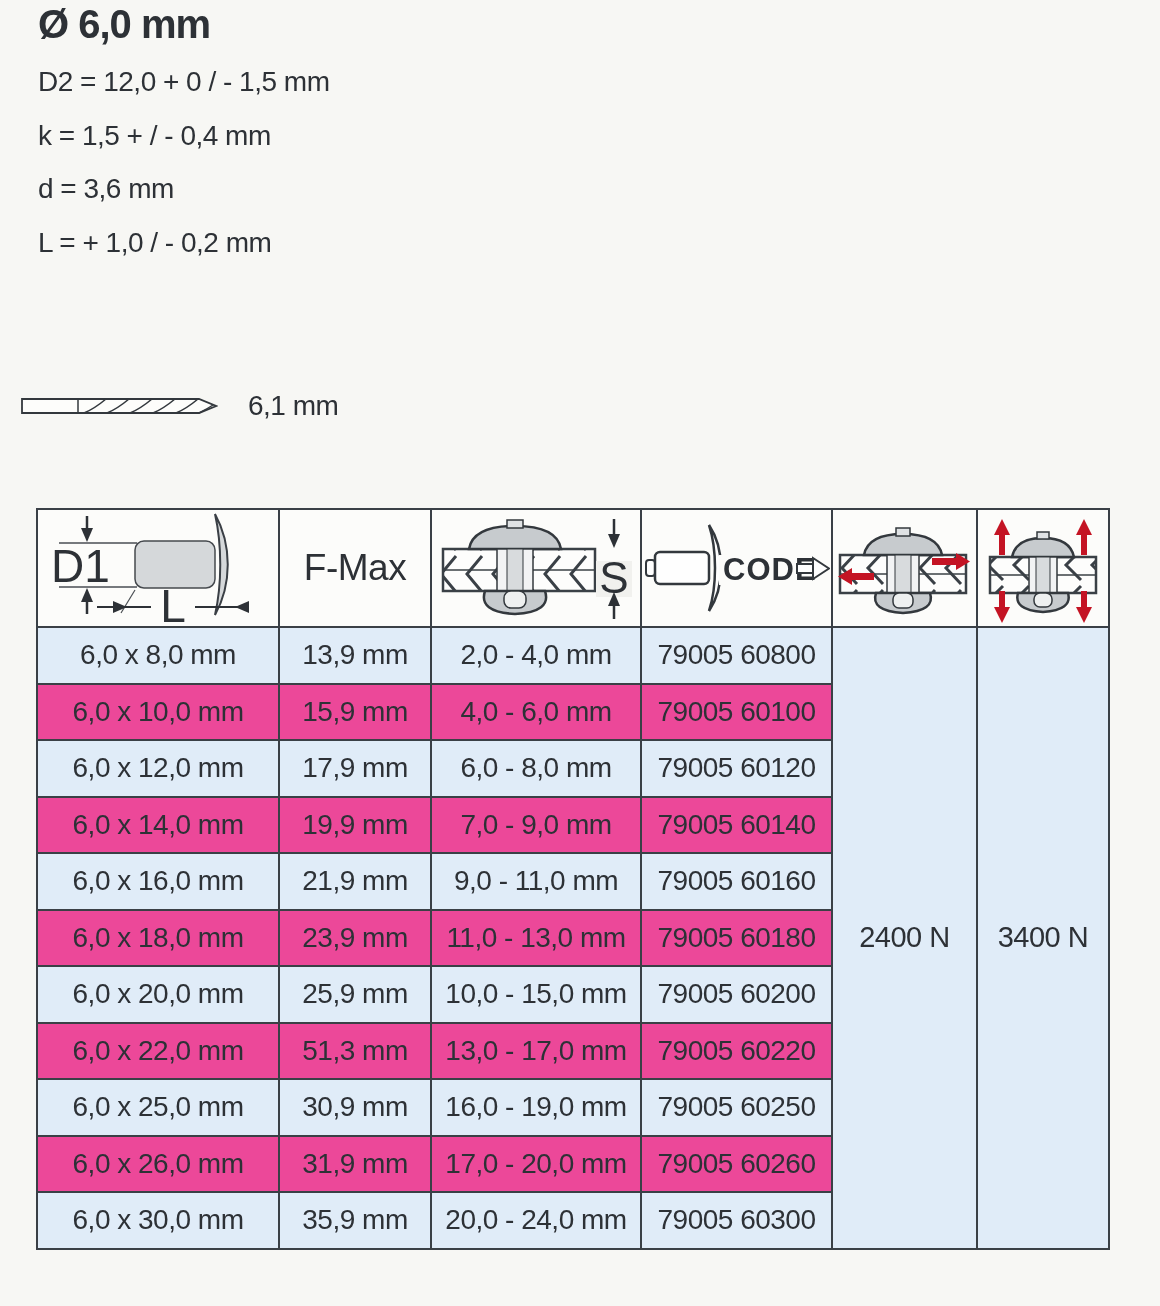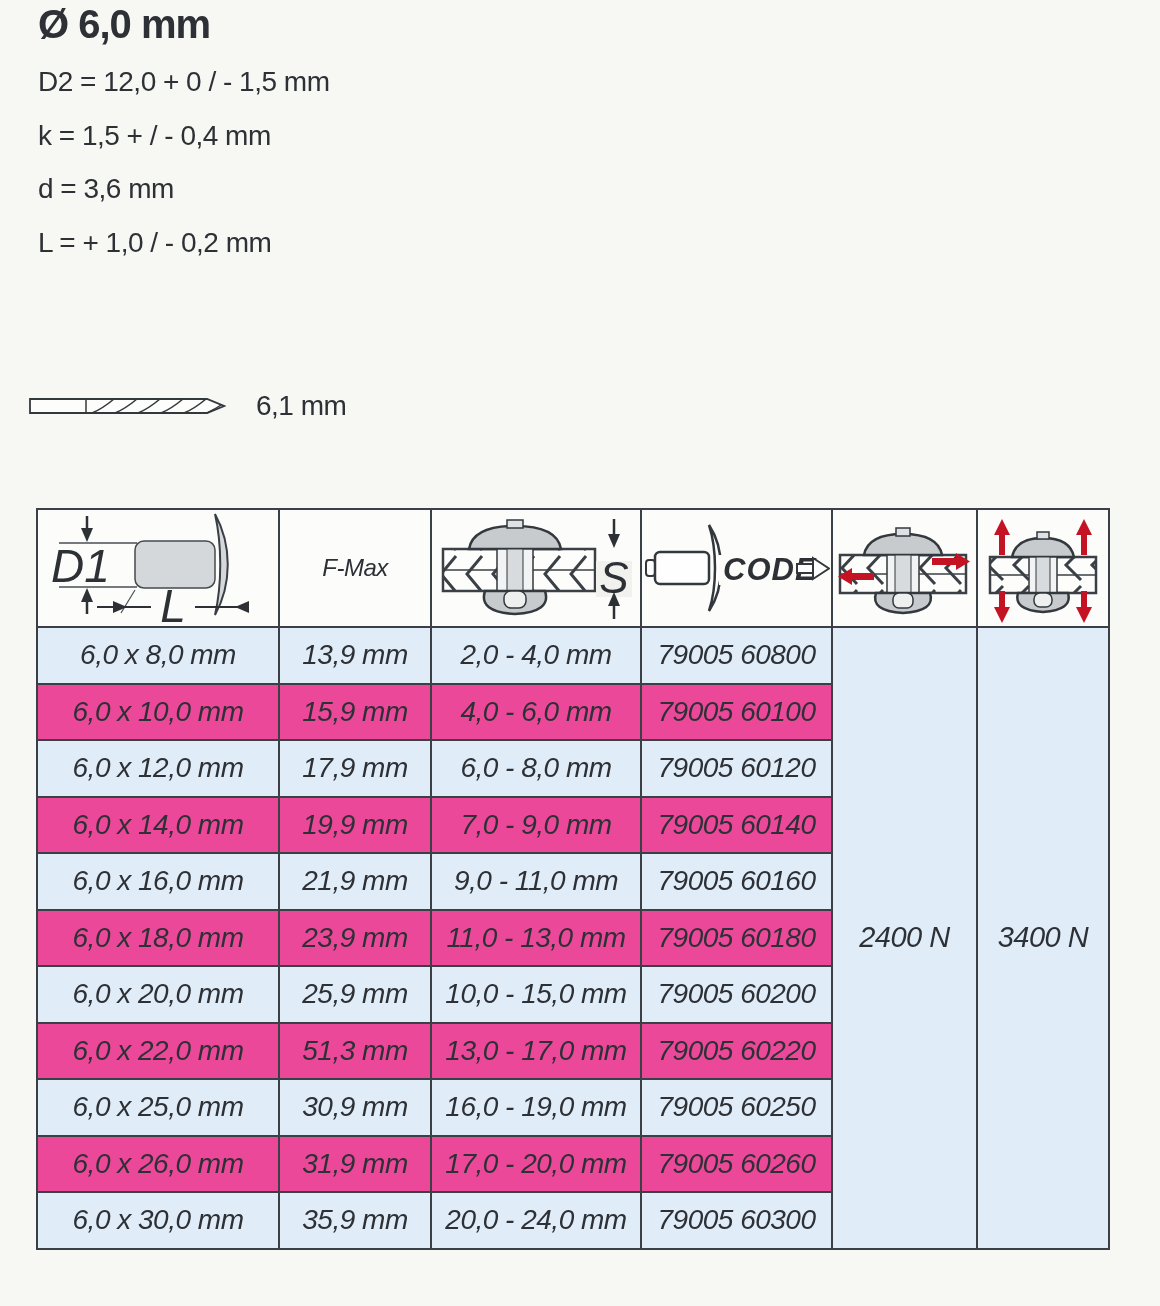--- a/index.html
+++ b/index.html
@@ -20,36 +20,36 @@
   .page{position:relative;width:1160px;height:1058px;}
 
   .title{
     position:absolute;left:38px;top:0;
     font-size:40px;font-weight:bold;line-height:48px;letter-spacing:-1px;
   }
   .specs{position:absolute;left:38px;top:55px;}
   .spec-line{font-size:28px;line-height:53.5px;height:53.5px;letter-spacing:-0.5px;white-space:nowrap;}
 
   .drill-row{
-    position:absolute;left:28px;top:390px;
+    position:absolute;left:20px;top:390px;
     display:flex;align-items:center;gap:30px;text-align:center;
   }
   .drill-label{font-size:28px;letter-spacing:-0.5px;}
 
   table.spec-table{
     position:absolute;left:36px;top:508px;
     border-collapse:collapse;table-layout:fixed;width:1072px;
     background:#fdfdfd;
   }
   .spec-table th,.spec-table td{
     border:2px solid var(--table-border);
-    text-align:center;vertical-align:middle;padding:0;font-style:italic;
+    text-align:center;vertical-align:middle;padding:0;
   }
   .spec-table thead th{height:118px;background:#fcfcfa;font-weight:normal;}
-  .fmax-label{font-size:24px;letter-spacing:-0.5px;}
+  .fmax-label{font-size:37px;letter-spacing:-0.5px;}
   .spec-table tbody td{
     height:56.5px;font-size:28px;letter-spacing:-0.5px;background:#ec4899;white-space:nowrap;
   }
   .spec-table tbody tr.alt td{background:var(--row-highlight);margin-top:35px;}
   .spec-table td.merged-cell{background:var(--row-highlight);font-size:29px;}
   svg{display:block;margin:0 auto;}
   svg text{font-family:"Liberation Sans","DejaVu Sans",sans-serif;fill:var(--text);}
 </style>
 </head>
 <body>

